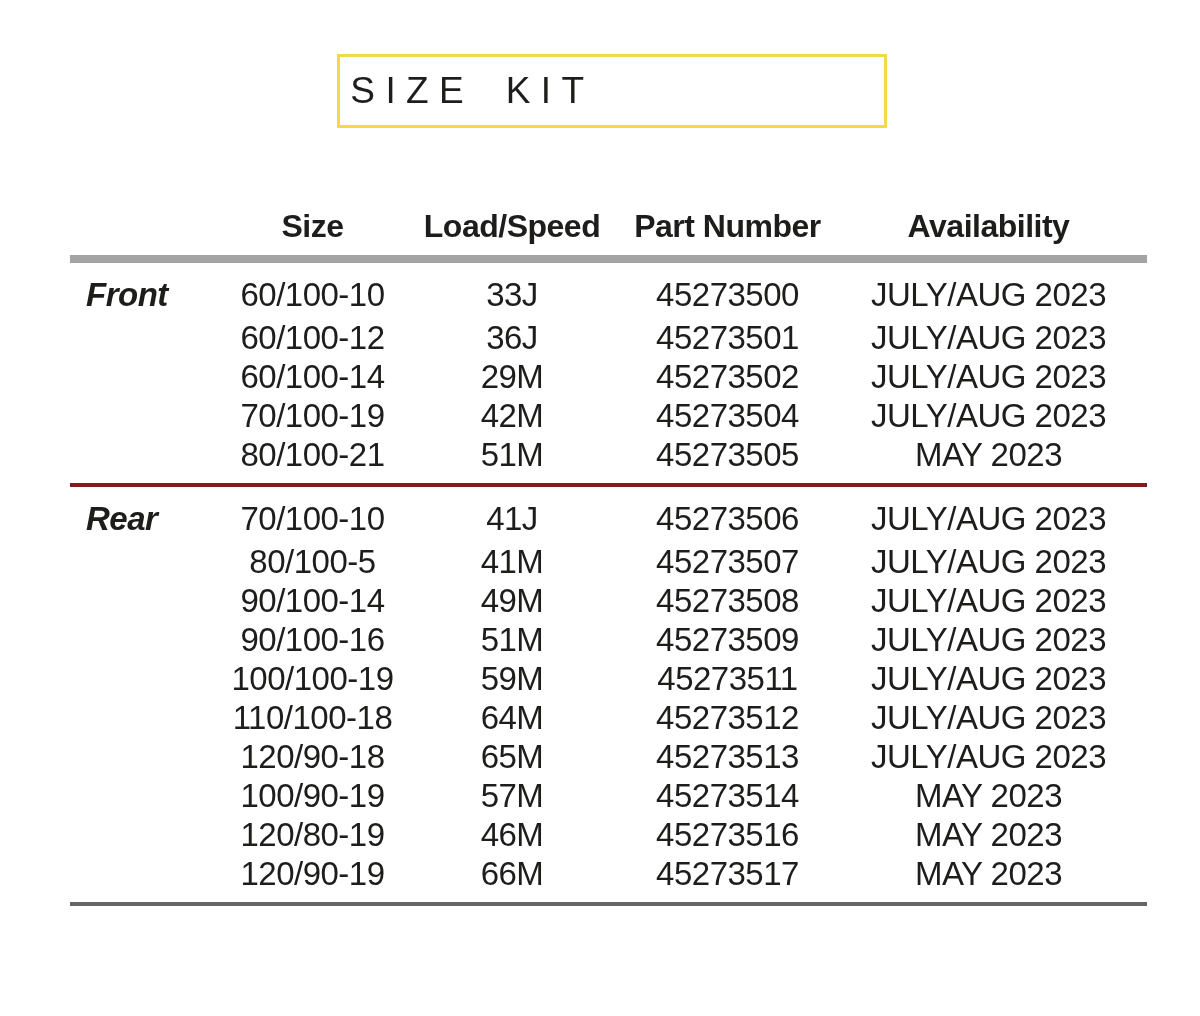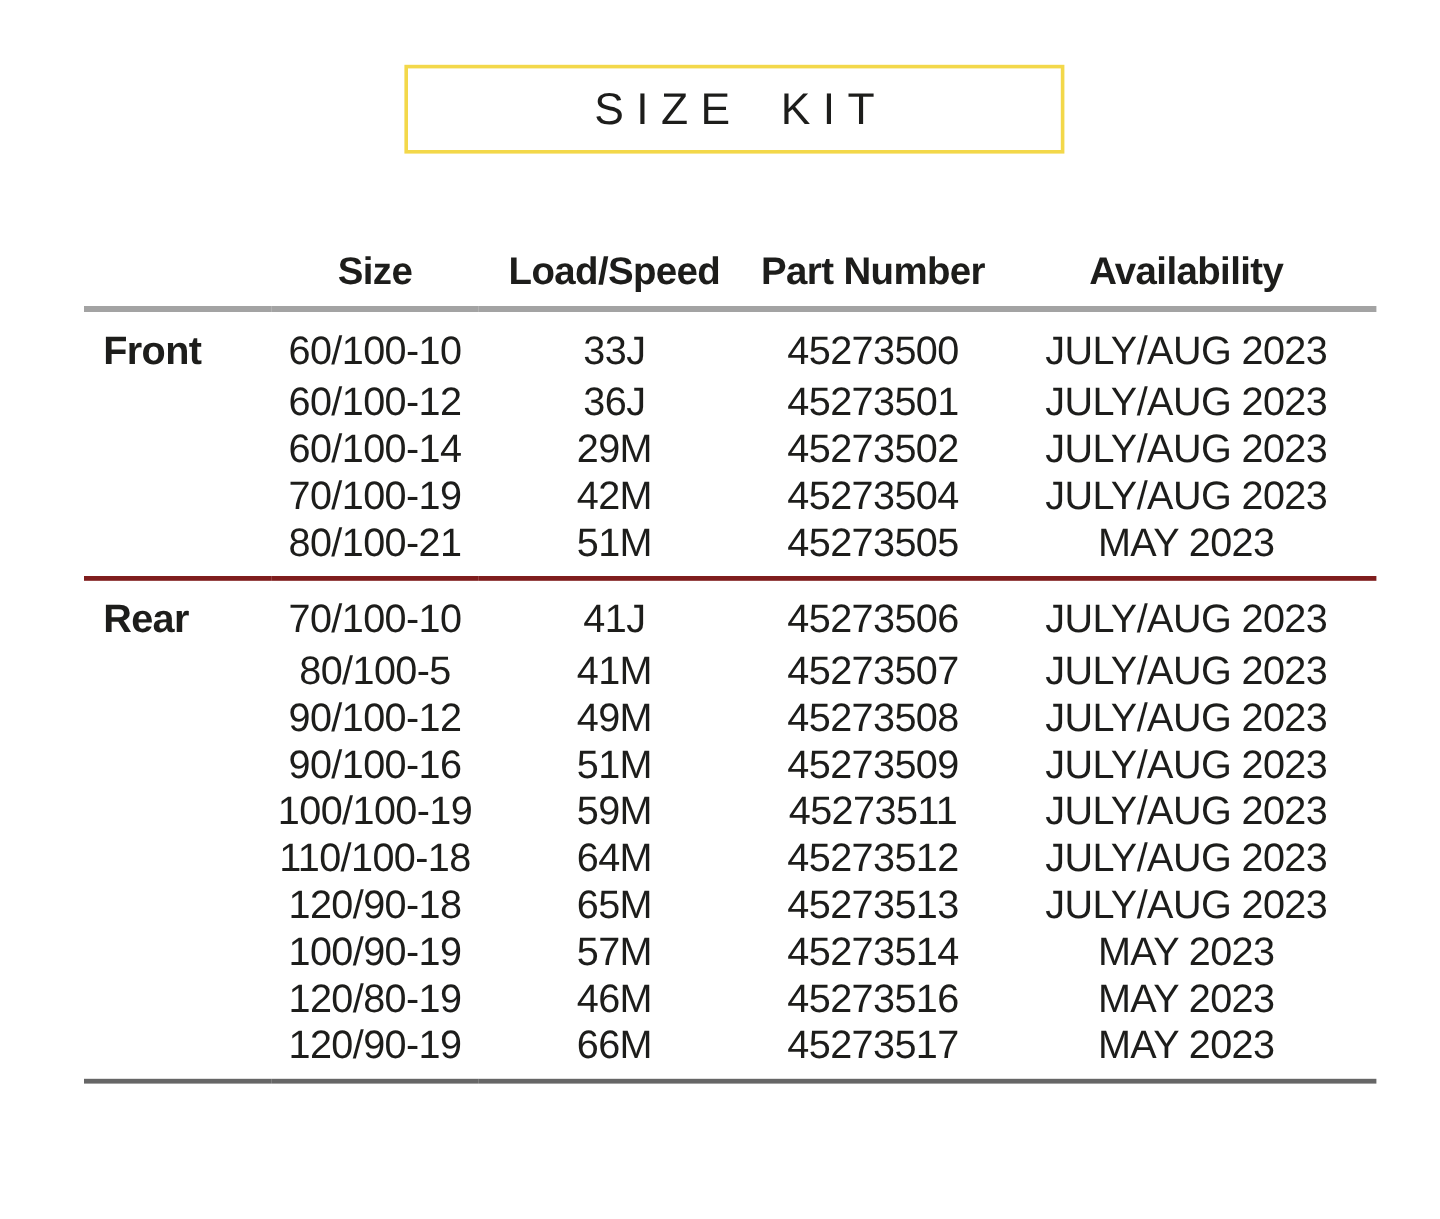--- a/index.html
+++ b/index.html
@@ -18,21 +18,21 @@
   .title-box {
     position: absolute;
     left: 337px;
     top: 54px;
     width: 550px;
     height: 74px;
     box-sizing: border-box;
     border: 3px solid #F3D84A;
     display: flex;
     align-items: center;
-    justify-content: center;
+    justify-content: flex-start;
   }
   .title-text {
     font-size: 37px;
     font-weight: 500;
     color: #1d1d1b;
     letter-spacing: 0.28em;
     word-spacing: 0.30em;
     white-space: nowrap;
     padding-left: 0.28em; 
   }
@@ -50,39 +50,40 @@
   table.sizekit col.c-load  { width: 226px; }
   table.sizekit col.c-part  { width: 205px; }
   table.sizekit col.c-avail { width: 317px; }
 
   table.sizekit th {
     font-size: 32px;
     font-weight: 700;
     letter-spacing: -0.5px;
     text-align: center;
     padding: 0 0 10px 0;
-    border-bottom: 5px solid #a3a3a3;
+    border-bottom: 8px solid #a3a3a3;
     white-space: nowrap;
   }
   table.sizekit td {
     font-size: 33px;
     font-weight: 400;
     letter-spacing: -0.5px;
     text-align: center;
     height: 39px;
     padding: 0;
     line-height: 39px;
     white-space: nowrap;
     overflow: visible;
   }
   table.sizekit td.rowlabel {
     text-align: left;
     font-weight: 700;
     font-size: 33px;
     padding-left: 16px;
+    font-style: italic;
   }
   tbody.section tr:first-child td { padding-top: 8px; height: 47px; }
   tbody.section tr:last-child td  { padding-bottom: 9px; }
   tbody.section-rear tr:first-child td { border-top: 4px solid #7f1d1d; }
   tbody.section-rear tr:last-child td  { border-bottom: 4px solid #666666; text-align: center; }
 </style>
 </head>
 <body>
 
 <div class="page">
@@ -155,21 +156,21 @@
         </tr>
         <tr>
           <td class="rowlabel"></td>
           <td>80/100-5</td>
           <td>41M</td>
           <td>45273507</td>
           <td>JULY/AUG 2023</td>
         </tr>
         <tr>
           <td class="rowlabel"></td>
-          <td>90/100-12</td>
+          <td>90/100-14</td>
           <td>49M</td>
           <td>45273508</td>
           <td>JULY/AUG 2023</td>
         </tr>
         <tr>
           <td class="rowlabel"></td>
           <td>90/100-16</td>
           <td>51M</td>
           <td>45273509</td>
           <td>JULY/AUG 2023</td>

